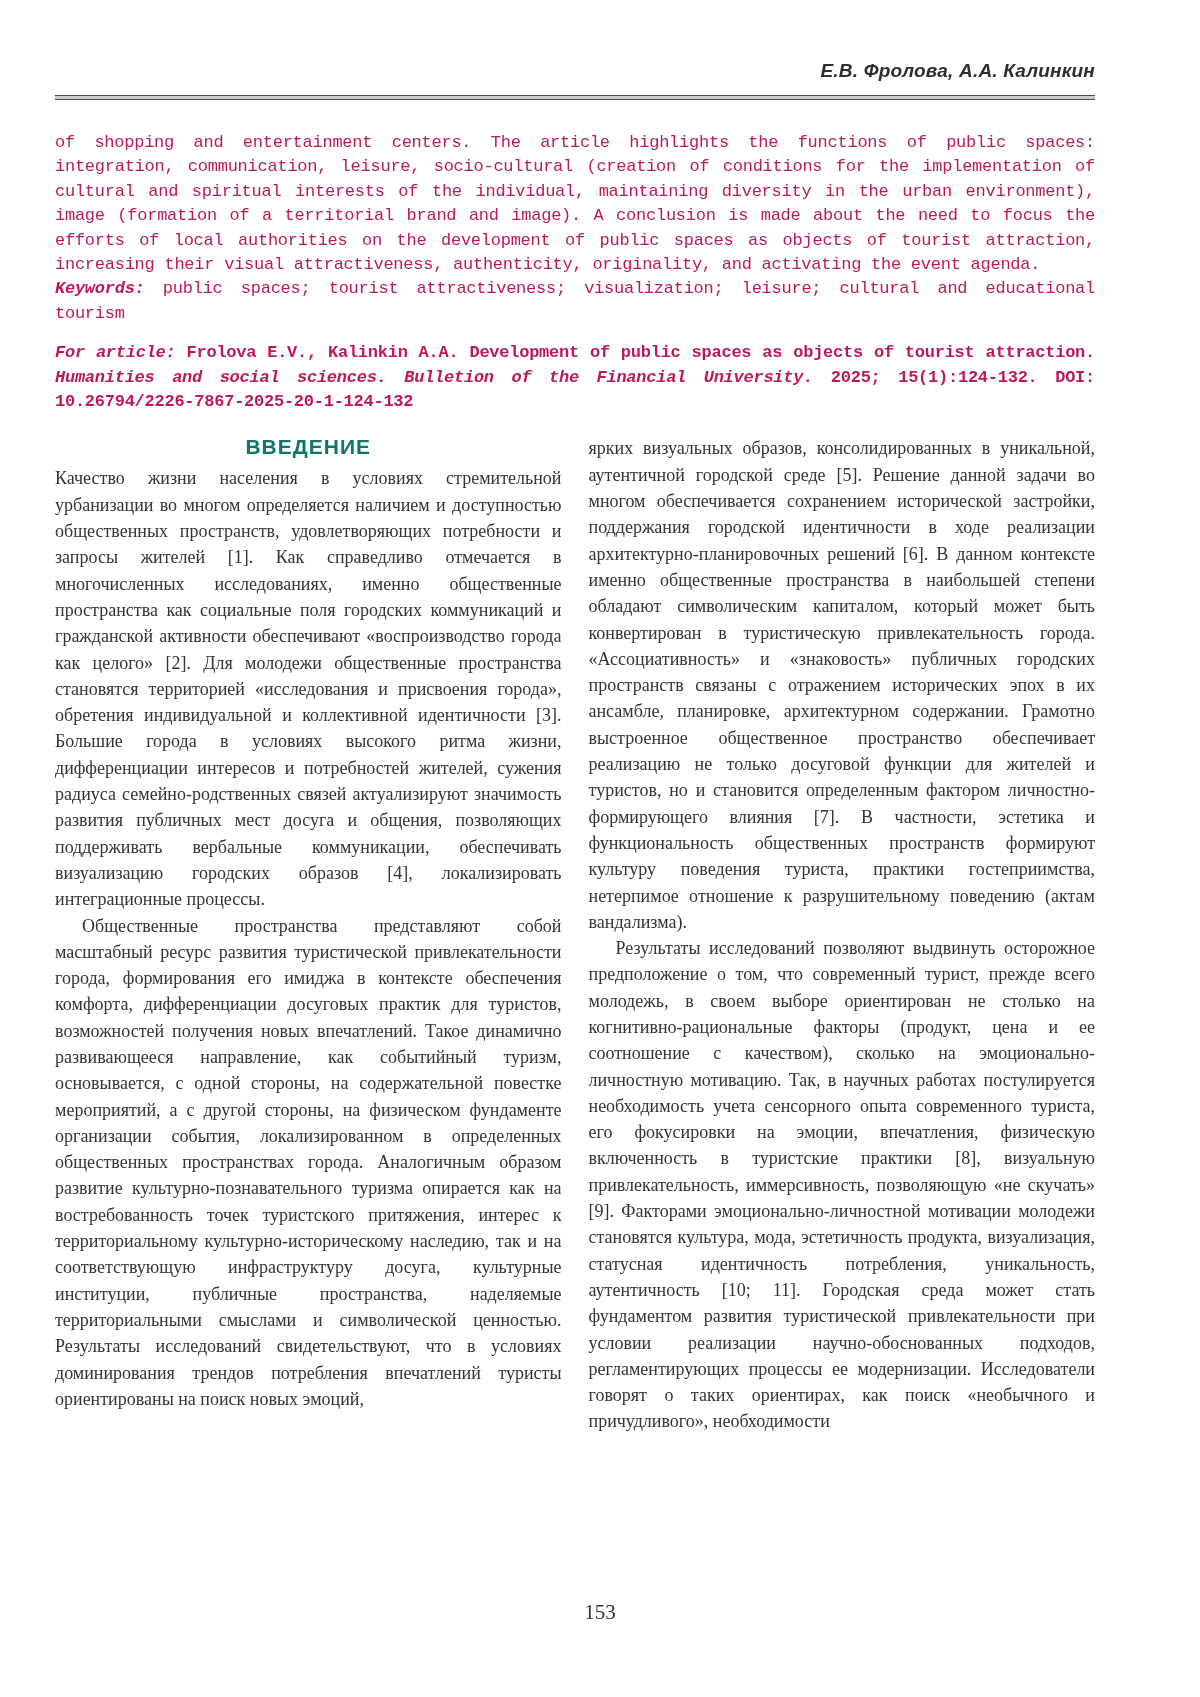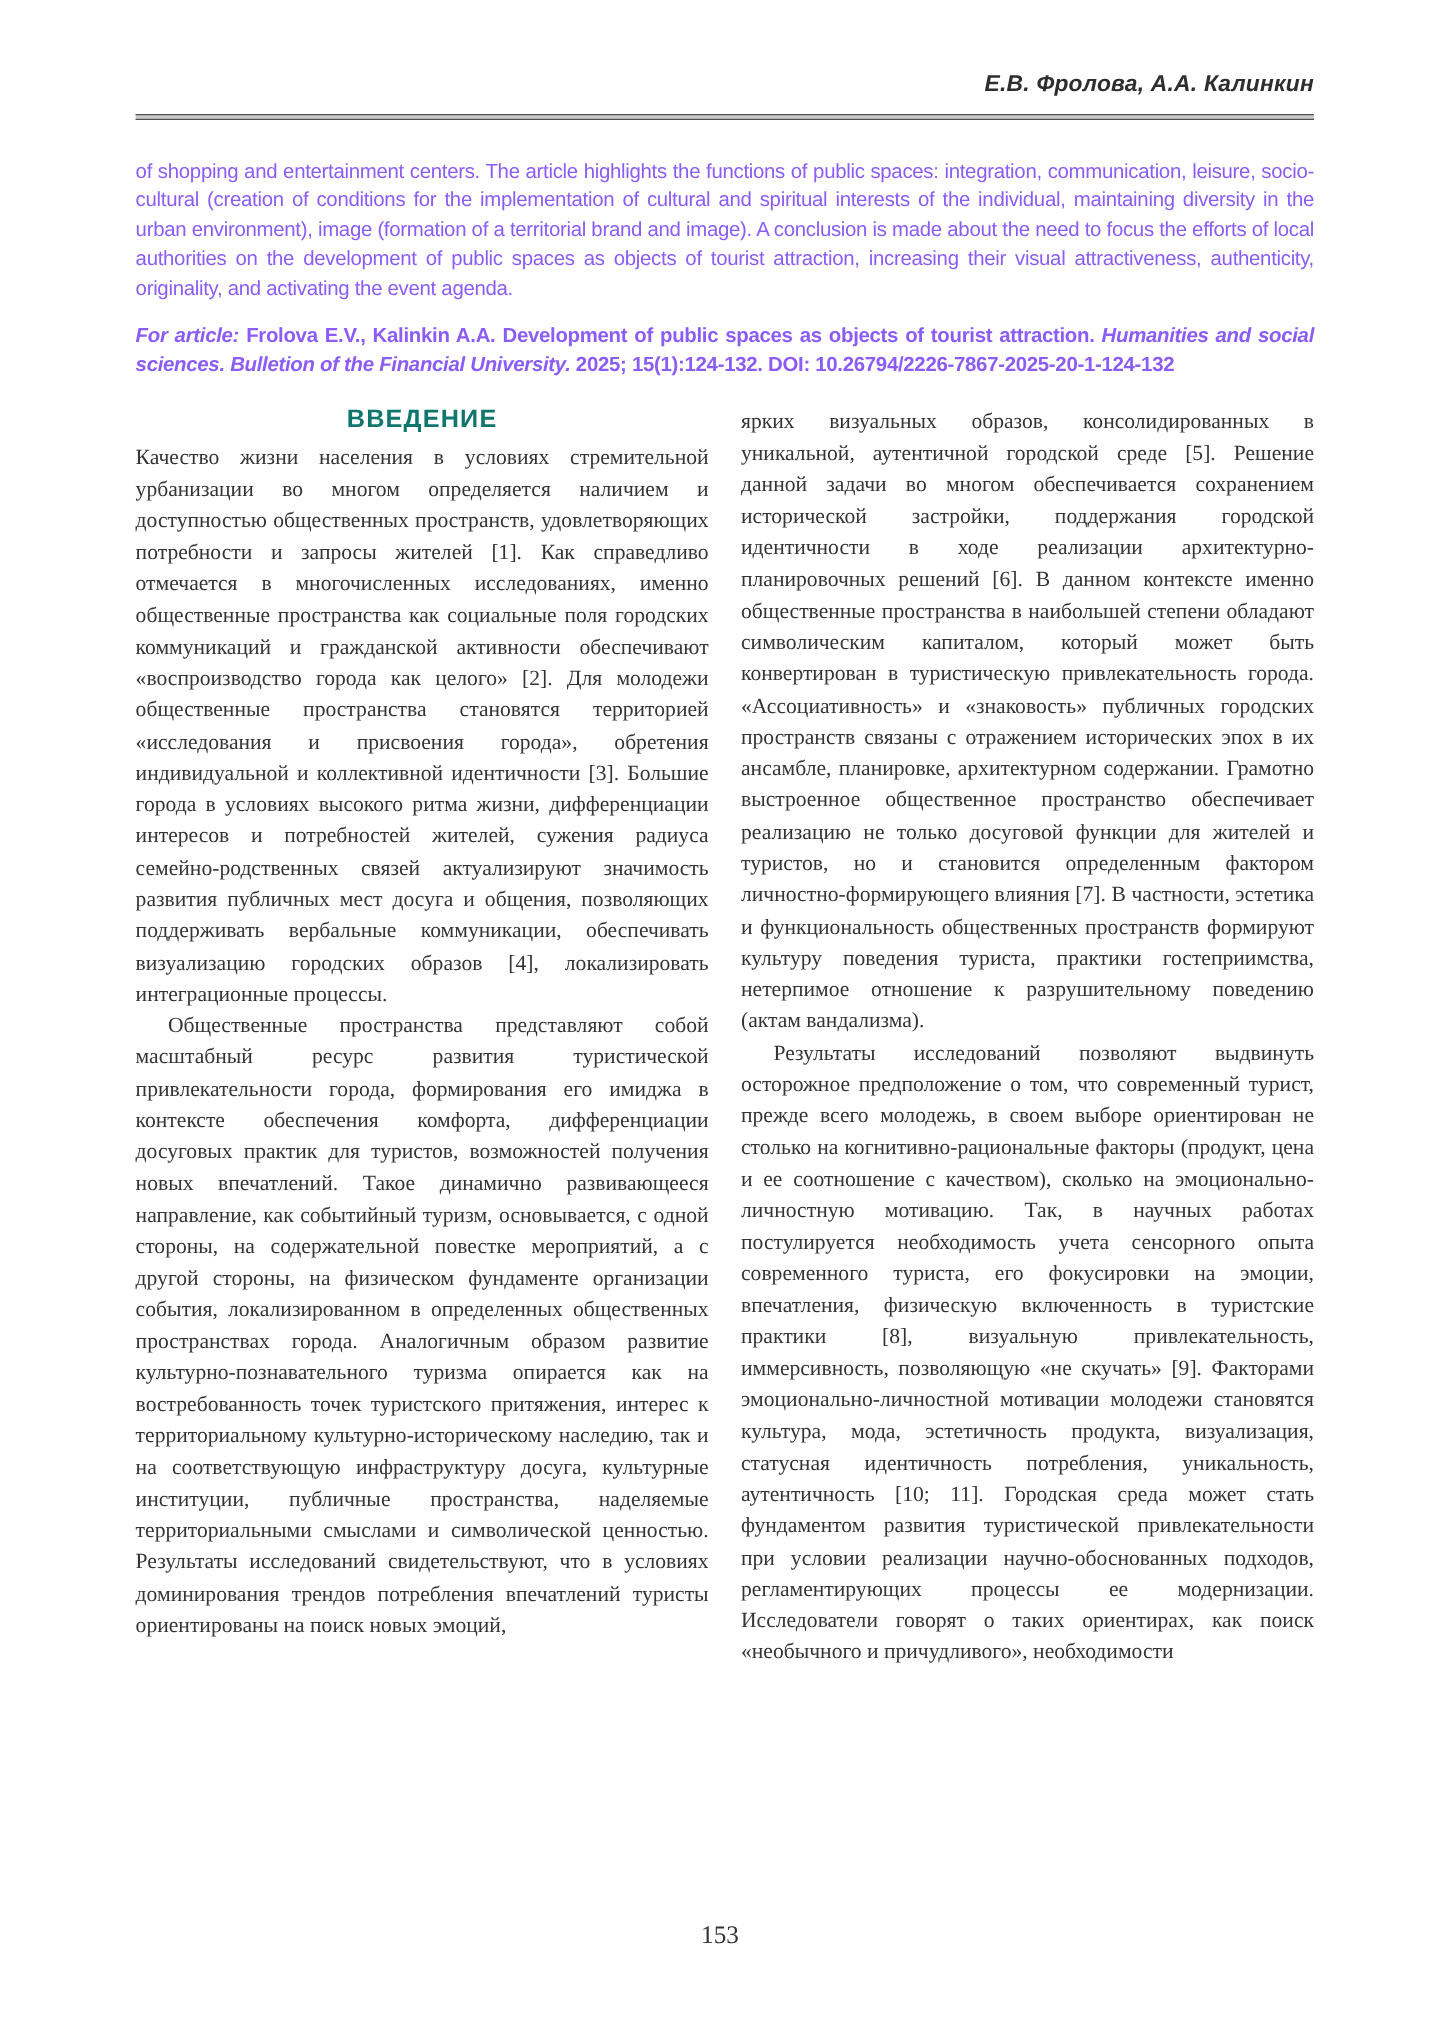--- a/index.html
+++ b/index.html
@@ -2,21 +2,21 @@
 <html lang="ru"><head>
 <meta charset="utf-8">
 <style>
   html, body { margin: 0; padding: 0; background: #ffffff; }
   .page {
     position: relative;
     width: 1200px;
     height: 1697px;
     box-sizing: border-box;
     background: #ffffff;
-    padding: 60px 105px 0 113px;
+    padding: 60px 105px 0 55px;
     overflow: hidden;
     font-family: "Liberation Sans", "DejaVu Sans", sans-serif;
     color: #262626;
   }
   
   .running-head {
     text-align: right;
     font-style: italic;
     font-weight: 600;
     font-size: 19px;
@@ -31,21 +31,22 @@
     background: #c9c9c9;
     margin: 0 0 31px 0;
   }
   
   .abstract, .keywords, .citation {
     font-size: 17px;
     line-height: 24.4px;
     letter-spacing: -0.25px;
     text-align: justify;
     margin: 0;
-    color: #8b5cf6;
+    color: #be185d;
+    font-family: Liberation Mono, monospace;
   }
   .keywords { margin-top: 0; }
   .citation { margin-top: 15px; font-weight: 700; }
   .bi { font-weight: 700; font-style: italic; }
   .b  { font-weight: 700; font-style: normal; }
   
   .columns {
     display: flex;
     gap: 27px;
     margin-top: 21px;
@@ -87,20 +88,23 @@
 <body>
 
 <div class="page">
 
   <p class="running-head">Е.В. Фролова, А.А. Калинкин</p>
 
   <div class="header-rule"></div>
 
   <p class="abstract" lang="en">of shopping and entertainment centers. The article highlights the functions of public spaces: integration, communication, leisure, socio-cultural (creation of conditions for the implementation of cultural and spiritual interests of the individual, maintaining diversity in the urban environment), image (formation of a territorial brand and image). A conclusion is made about the need to focus the efforts of local authorities on the development of public spaces as objects of tourist attraction, increasing their visual attractiveness, authenticity, originality, and activating the event agenda.</p>
 
+  <p class="keywords" lang="en">
+    <span class="bi">Keywords:</span><span> public spaces; tourist attractiveness; visualization; leisure; cultural and educational tourism</span>
+  </p>
 
   <p class="citation" lang="en">
     <span class="bi">For article:</span><span class="b"> Frolova E.V., Kalinkin A.A. Development of public spaces as objects of tourist attraction. </span><span class="bi">Humanities and social sciences. Bulletion of the Financial University.</span><span class="b"> 2025; 15(1):124-132. DOI: 10.26794/2226-7867-2025-20-1-124-132</span>
   </p>
 
   <div class="columns">
 
     <div class="col">
       <h2 class="section-heading">ВВЕДЕНИЕ</h2>
       <p class="body-par" lang="ru">Качество жизни населения в условиях стремительной урбанизации во многом определяется наличием и доступностью общественных пространств, удовлетворяющих потребности и запросы жителей [1]. Как справедливо отмечается в многочисленных исследованиях, именно общественные пространства как социальные поля городских коммуникаций и гражданской активности обеспечивают «воспроизводство города как целого» [2]. Для молодежи общественные пространства становятся территорией «исследования и присвоения города», обретения индивидуальной и коллективной идентичности [3]. Большие города в условиях высокого ритма жизни, дифференциации интересов и потребностей жителей, сужения радиуса семейно-родственных связей актуализируют значимость развития публичных мест досуга и общения, позволяющих поддерживать вербальные коммуникации, обеспечивать визуализацию городских образов [4], локализировать интеграционные процессы.</p>

